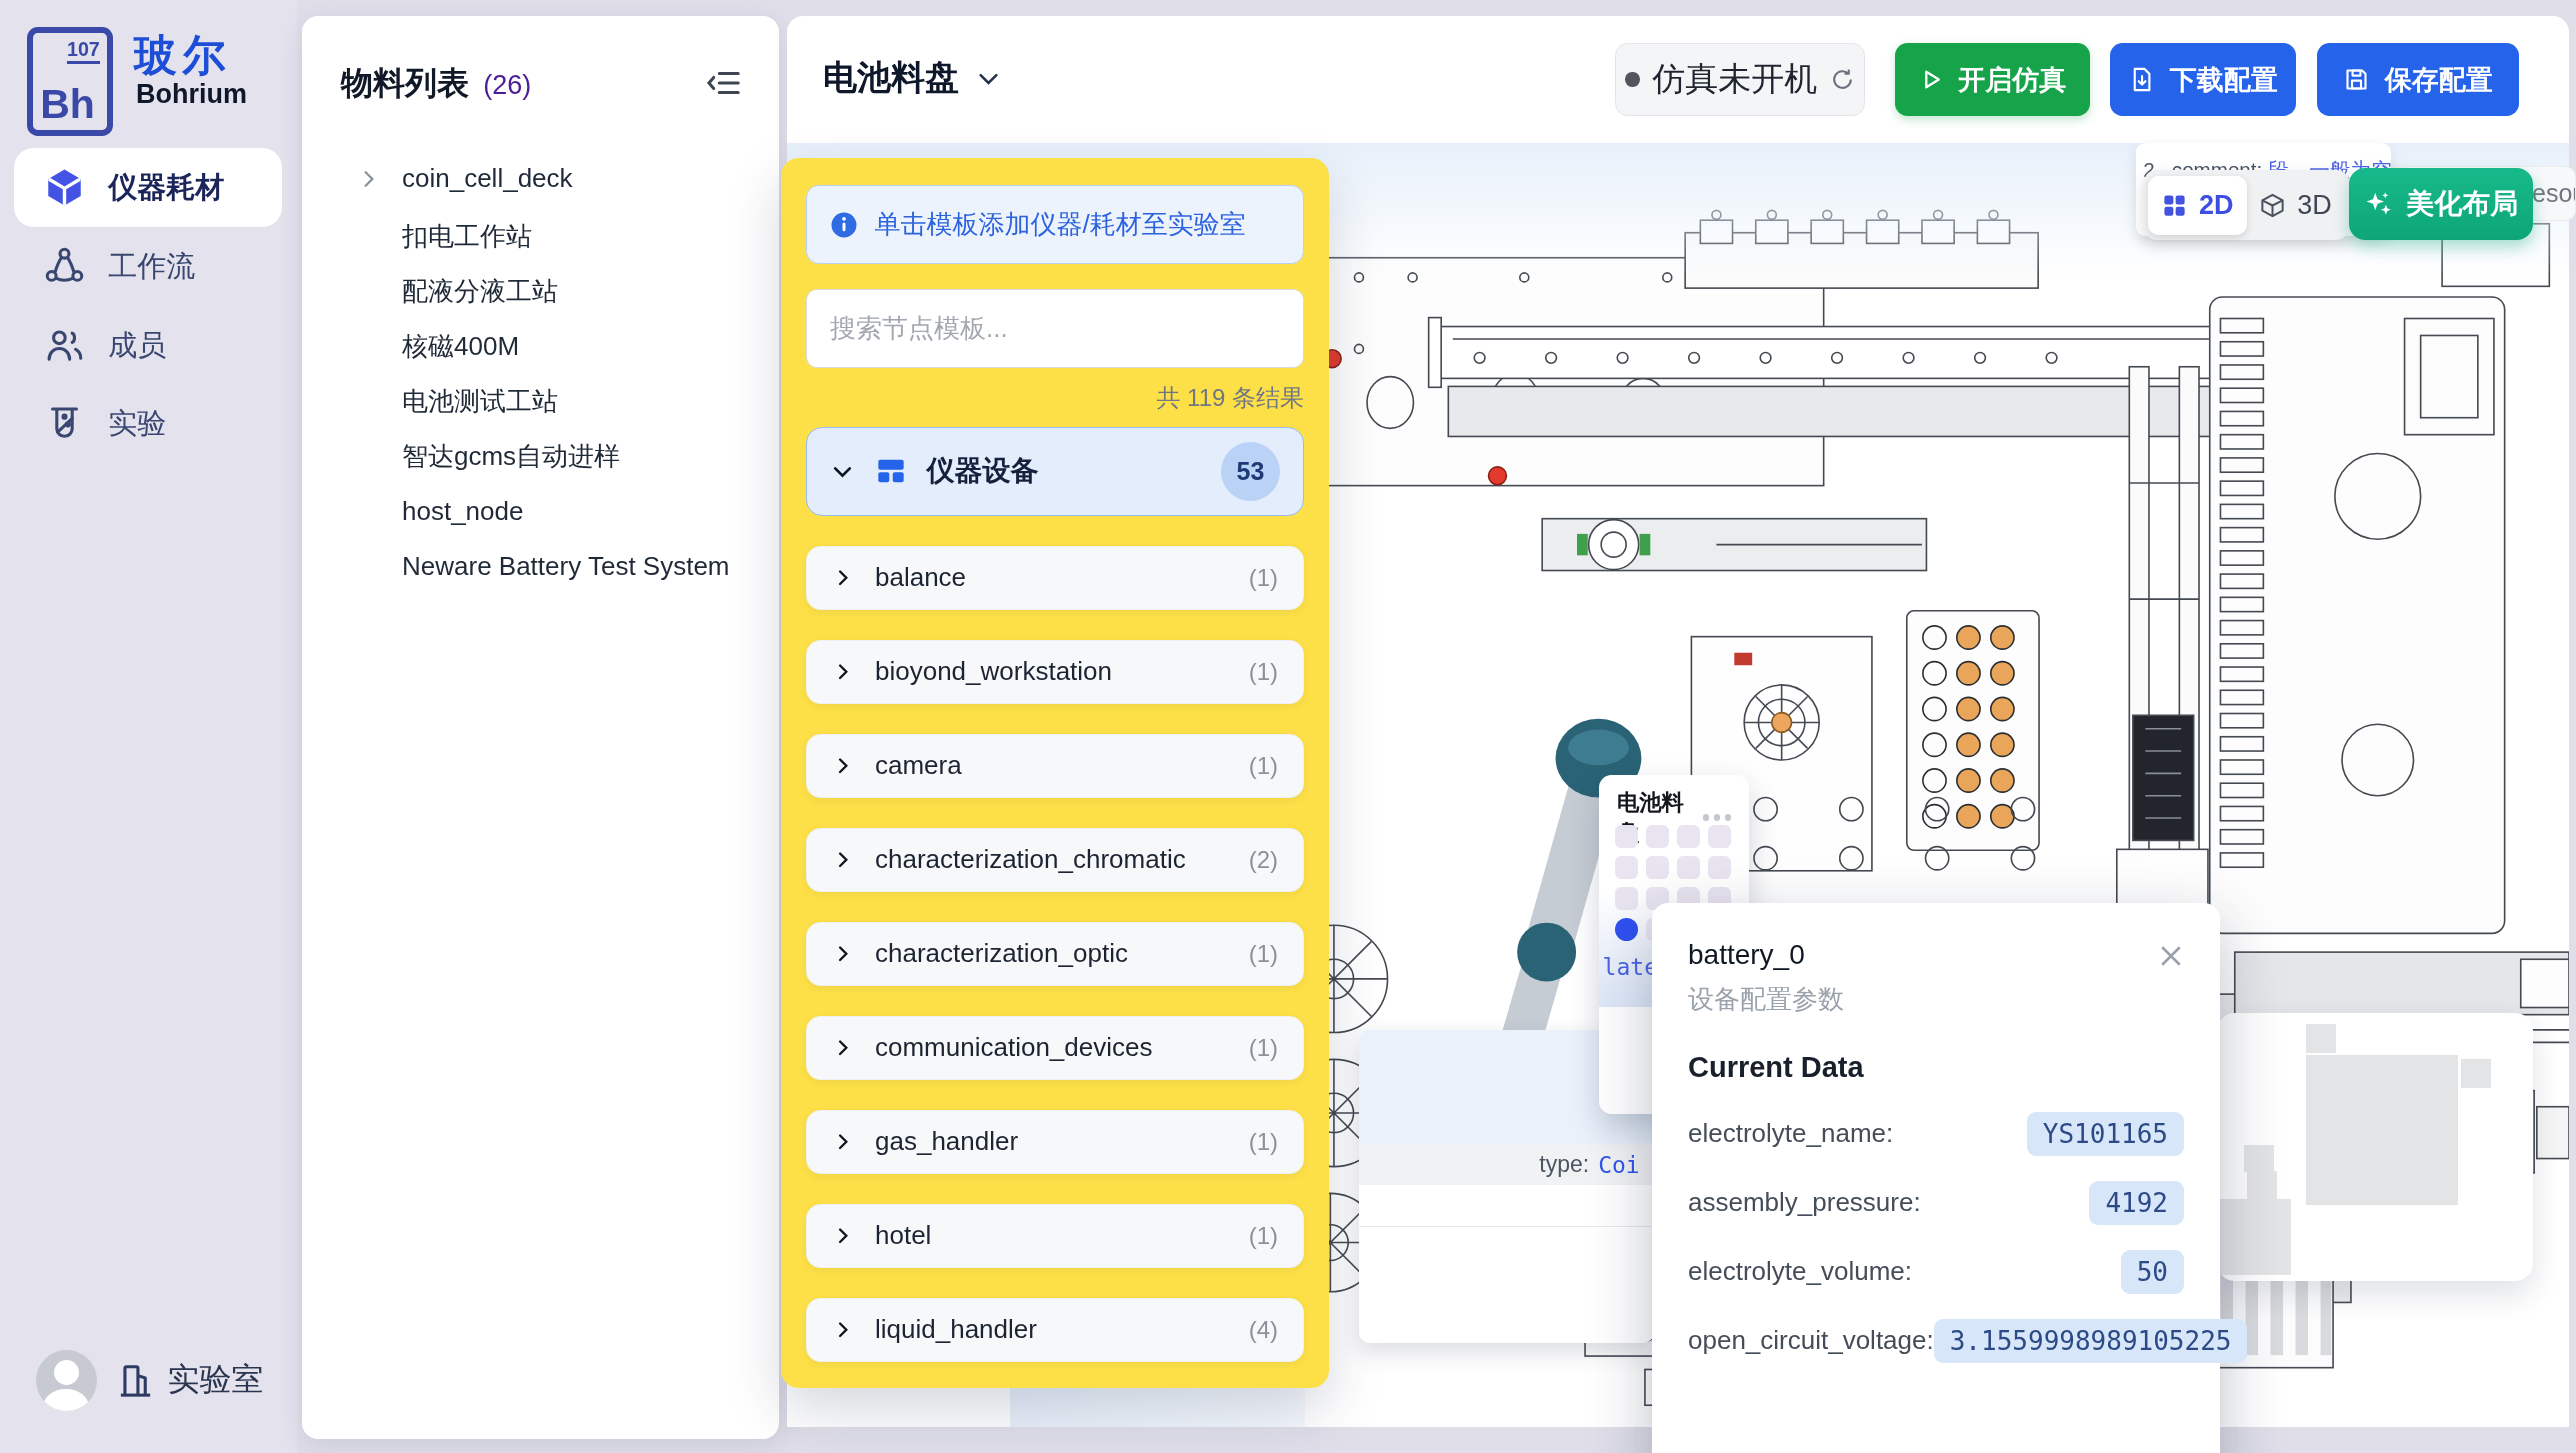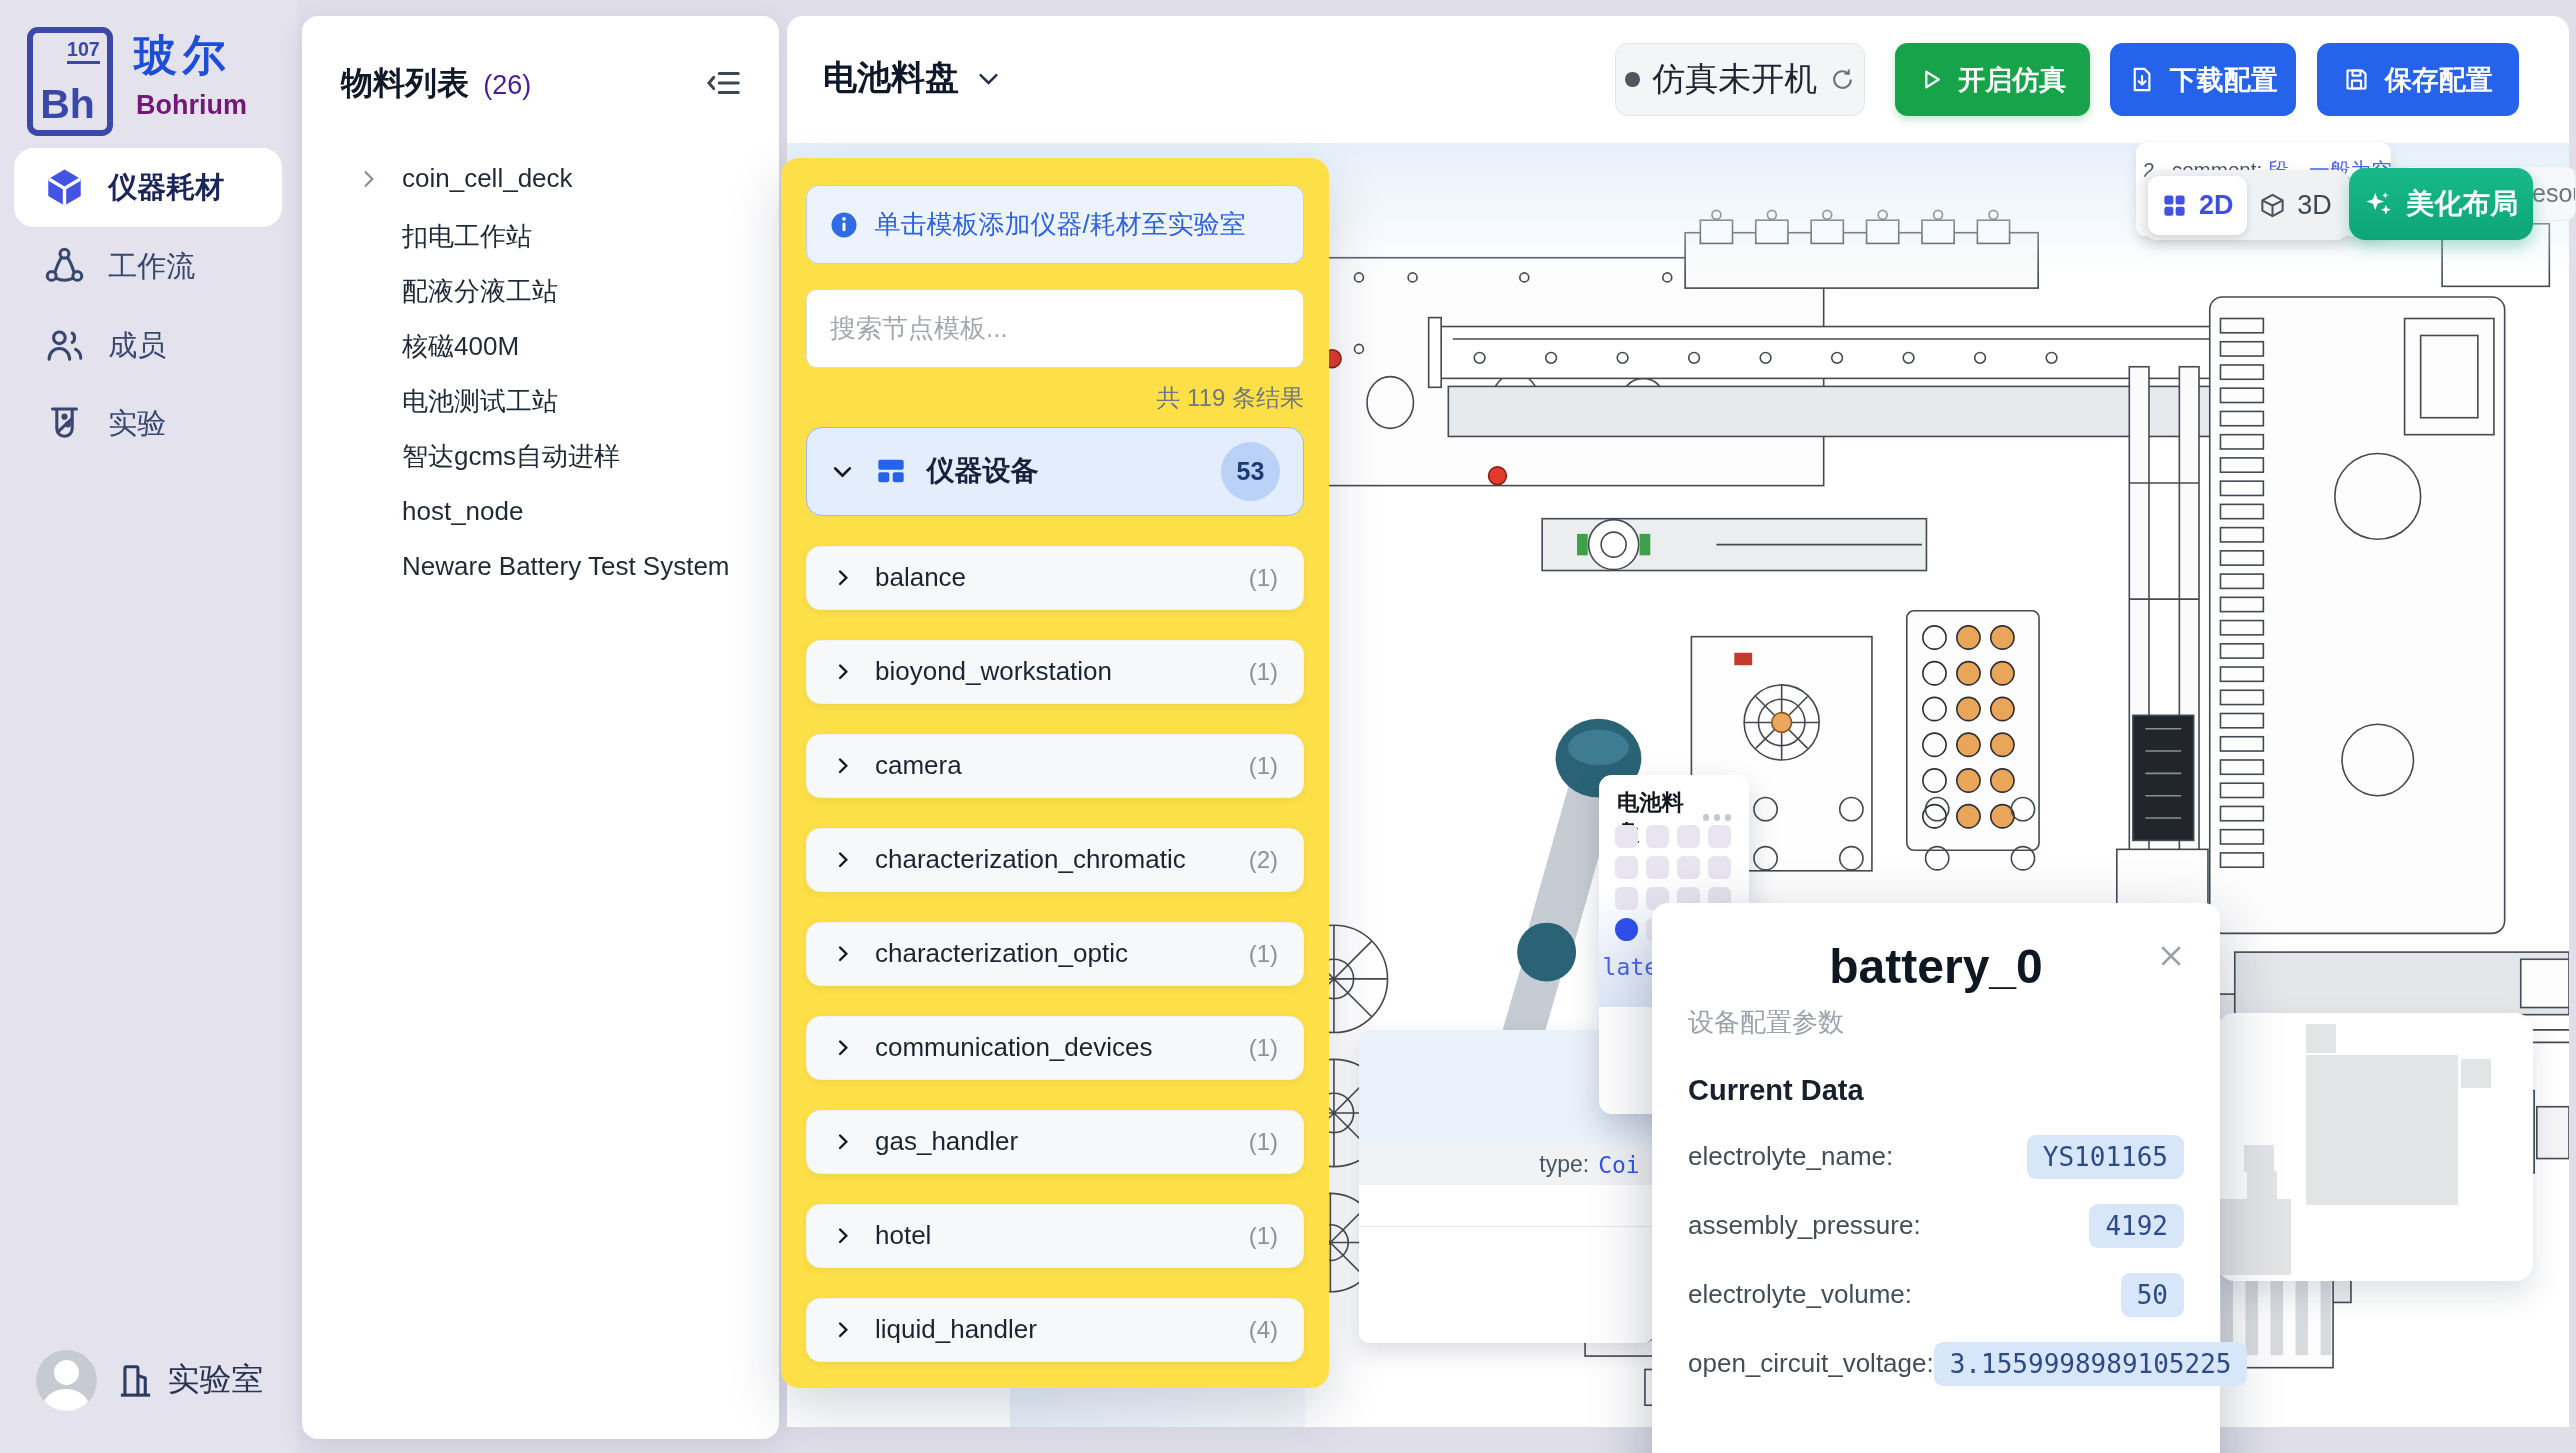--- a/index.html
+++ b/index.html
@@ -6,21 +6,21 @@
   html,body { width:2576px; height:1453px; overflow:hidden;
     font-family:"Liberation Sans", sans-serif; background:#DFDEE9; position:relative; }
   .abs { position:absolute; }
 
   
   #sidebar { left:0; top:0; width:297px; height:1453px; background:#E3E2ED; }
   .logo-box { left:27px; top:27px; width:86px; height:109px; border:6.3px solid #3A49A8; border-radius:10.7px; color:#3A49A8; }
   .logo-107 { position:absolute; top:5.4px; right:7.2px; font-size:19.7px; font-weight:bold; border-bottom:3.6px solid #3A49A8; }
   .logo-bh { position:absolute; left:7.2px; bottom:1.8px; font-size:41px; font-weight:bold; }
   .brand-zh { left:134px; top:27px; font-size:43px; font-weight:bold; color:#1d4ed8; letter-spacing:5.4px;}
-  .brand-en { left:136px; top:90px; font-size:27px; font-weight:bold; color:#701a75; }
+  .brand-en { left:136px; top:79px; font-size:27px; font-weight:bold; color:#0f172a; }
   .side-item { left:14.3px; width:268px; height:79px; border-radius:19.7px; display:flex; align-items:center; gap:23px; padding-left:30px; color:#39466F; font-size:29px; cursor:pointer;}
   .side-item.active { background:#FFFFFF; color:#1B2559; font-weight:bold; }
   .side-bottom { left:0; top:1339px; width:297px; height:82px; display:flex; align-items:center; gap:19px; padding-left:36px;}
   .avatar { width:61px; height:61px; border-radius:50%; background:#C7CAD2; position:relative; overflow:hidden;}
   .avatar::before { content:""; position:absolute; left:18px; top:10.7px; width:25px; height:25px; border-radius:50%; background:#FFFFFF;}
   .avatar::after { content:""; position:absolute; left:7.2px; top:39px; width:46px; height:36px; border-radius:50%; background:#FFFFFF;}
   .lab-link { display:flex; align-items:center; gap:12.5px; color:#2A3550; font-size:32px; cursor:pointer;}
 
   
   #materials { left:302px; top:16px; width:477px; height:1423px; background:#fff; border-radius:16px; box-shadow:0 7.2px 27px rgba(40,40,80,.10); }
@@ -87,21 +87,21 @@
 
   
   #nodecard { left:1359px; top:1030px; width:295px; height:313px; background:#fff; border-radius:10.7px; box-shadow:0 9px 23px rgba(30,40,70,.16); overflow:hidden;}
   #nodecard .n-top { height:114px; background:#E9F1FB; }
   #nodecard .n-type { height:41px; background:#F1F2F4; display:flex; align-items:center; justify-content:flex-end; padding-right:14.3px; font-size:23px; gap:9px;}
   #nodecard .n-type .tv { font-family:"DejaVu Sans Mono",monospace; color:#2F54EB;}
   #nodecard .n-line { height:0.9px; background:#E6E8EC; margin-top:41px;}
 
   
   #popup { left:1652px; top:903px; width:568px; height:590px; background:#fff; border-radius:16px; box-shadow:0 21.5px 63px rgba(20,30,60,.28); padding:36px; }
-  .p-title { font-size:48px; font-weight:bold; color:#0F1722;text-align:center;}
+  .p-title { font-size:28px; font-weight:normal; color:#0F1722;}
   .p-sub { margin-top:10.7px; font-size:26px; color:#9AA2AC;}
   .p-close { position:absolute; right:34px; top:38px; cursor:pointer;}
   .p-tabs { margin-top:25px; height:77px; background:#F0F1F3; border-radius:14.3px; display:flex; padding:6.3px;}
   .p-tab { flex:1; display:flex; align-items:center; justify-content:center; font-size:27px; color:#434B57; border-radius:9.8px; cursor:pointer;}
   .p-tab.active { background:#fff; color:#131B27; font-weight:bold; box-shadow:0 2.7px 7.2px rgba(0,0,0,.10);}
   .p-section { margin-top:34px; font-size:29px; font-weight:bold; color:#18202C;}
   .p-rows { margin-top:23px;}
   .p-row { height:54px; margin-bottom:15px; display:flex; align-items:center; justify-content:space-between;}
   .p-label { font-size:26px; color:#454D59;}
   .p-val { background:#D8E6F9; border-radius:9px; padding:7.2px 16px; font-family:"DejaVu Sans Mono",monospace; font-size:26px; color:#2C4A86;}

